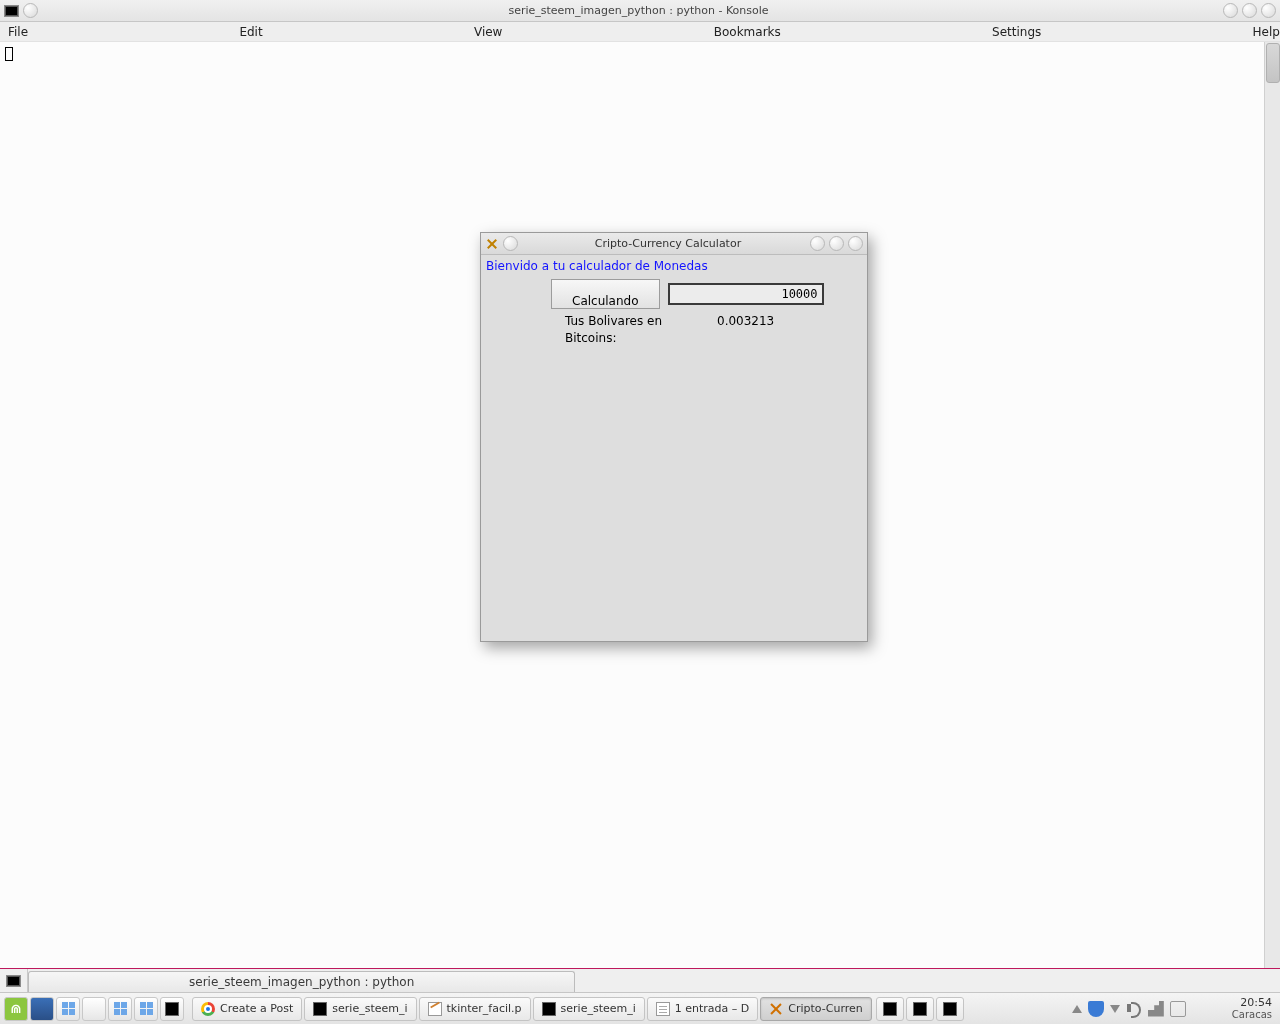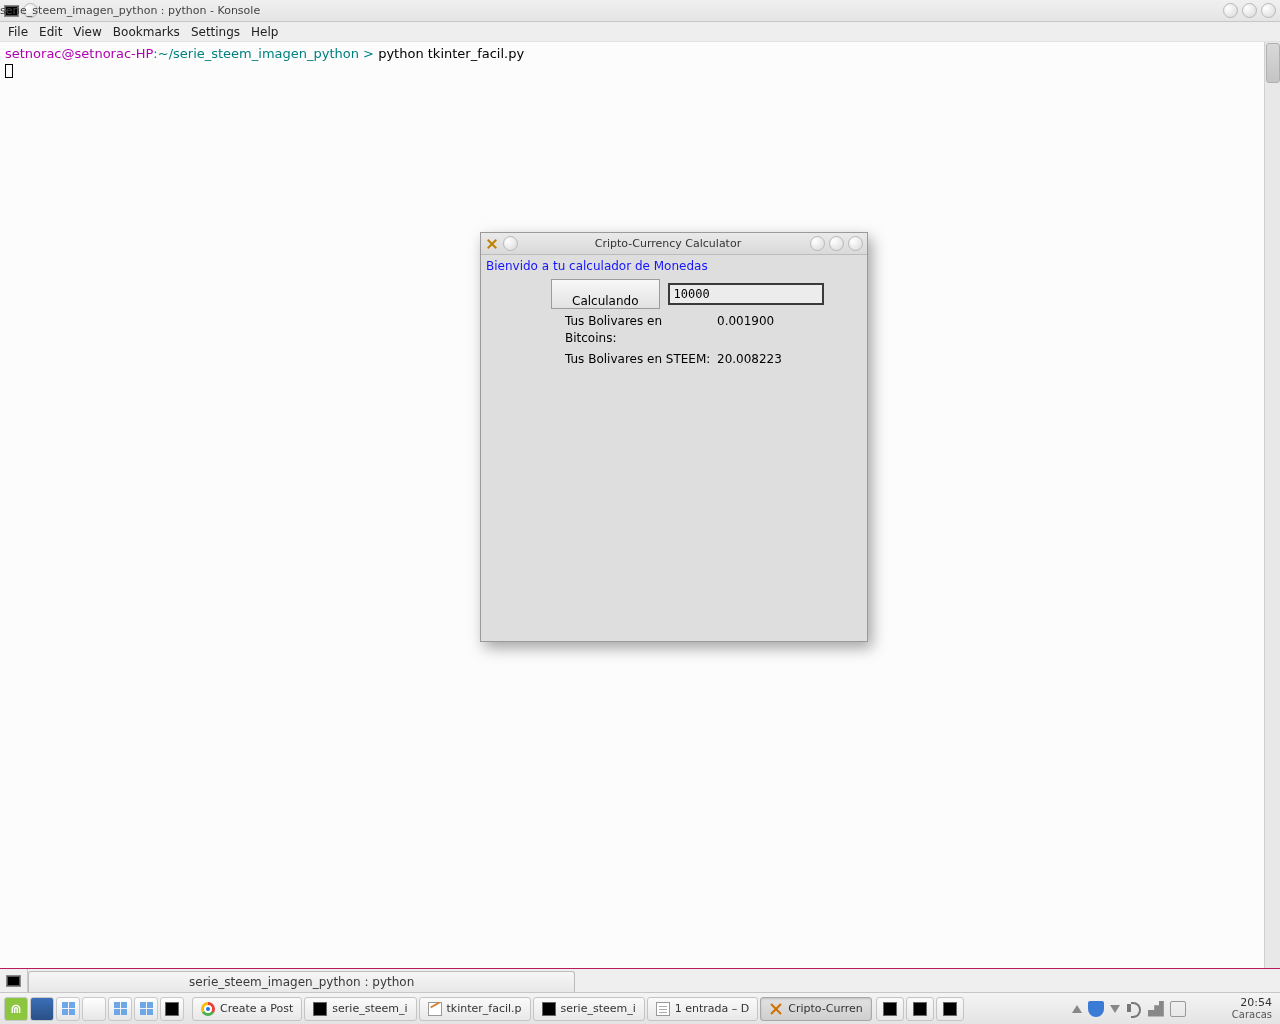--- a/index.html
+++ b/index.html
@@ -1,26 +1,26 @@
 <!DOCTYPE html>
 <html><head>
 <meta charset="utf-8">
 <style>
 * { margin:0; padding:0; box-sizing:border-box; font-family:"DejaVu Sans","Liberation Sans",sans-serif; }
 html,body { width:1280px; height:1024px; background:#f2f2f2; overflow:hidden; }
 
 
 .konsole-titlebar{ height:22px; background:linear-gradient(#f0f0f0,#e4e4e4); border-bottom:1px solid #c6c6c6; display:flex; align-items:center; font-size:11px; color:#444; position:relative; }
 .konsole-titlebar .left-icons{ display:flex; gap:4px; padding-left:4px; align-items:center; }
-.konsole-titlebar .title{ position:absolute; left:0; right:3px; pointer-events:none; }
+.konsole-titlebar .title{ position:absolute; left:0; right:3px; text-align:center; pointer-events:none; }
 .konsole-titlebar .right-icons{ margin-left:auto; display:flex; gap:4px; padding-right:4px; align-items:center; }
 .tb-btn{ width:15px; height:15px; border:1px solid #b8b8b8; border-radius:50%; background:radial-gradient(circle at 30% 30%,#fff,#d8d8d8); display:inline-block; }
 .term-icon{ width:15px; height:12px; background:#000; border:1px solid #888; box-shadow:inset 0 0 0 1px #555; }
 
-.menubar{ height:20px; background:#eee; border-bottom:1px solid #e2e2e2; display:flex; align-items:center; font-size:12px; color:#222; padding-left:8px; gap:11px; }
+.menubar{ height:20px; background:#eee; border-bottom:1px solid #e2e2e2; display:flex; align-items:center; font-size:12px; color:#222; padding-left:8px; gap:11px;justify-content:space-between; }
 .menubar span{ cursor:default; }
 
 .terminal-area{ position:relative; height:calc(1024px - 22px - 20px - 24px - 32px); background:#fcfcfc; font-family:"DejaVu Sans Mono","Liberation Mono",monospace; font-size:13px; line-height:17px; color:#000; padding:3px 5px; }
 .terminal-area .scrollbar{ position:absolute; top:0; right:0; width:16px; height:100%; background:#e8e8e8; border-left:1px solid #d0d0d0; }
 .terminal-area .scrollbar .thumb{ width:14px; height:40px; margin:1px; background:linear-gradient(#d8d8d8,#c4c4c4); border:1px solid #b0b0b0; border-radius:3px; }
 .prompt-user{ color:#b000b0; }
 .prompt-path{ color:#008080; }
 .prompt-gt{ color:#008080; }
 .termline{ white-space:pre; }
 .block-cursor{ display:inline-block; width:8px; height:14px; border:1px solid #000; vertical-align:text-bottom; }
@@ -31,21 +31,21 @@
 .tk-titlebar .l{ display:flex; gap:4px; align-items:center; }
 .tk-titlebar .title{ position:absolute; left:0; right:12px; text-align:center; pointer-events:none; }
 .tk-titlebar .r{ margin-left:auto; display:flex; gap:4px; align-items:center; }
 .x-icon{ width:14px; height:14px; display:inline-block; position:relative; }
 .x-icon::before,.x-icon::after{ content:""; position:absolute; left:1px; top:6px; width:12px; height:2px; background:#c08000; }
 .x-icon::before{ transform:rotate(45deg);} .x-icon::after{ transform:rotate(-45deg);}
 .tk-body{ padding:3px 4px; font-size:12px; color:#000; }
 .welcome{ color:#1414ff; font-size:12px; margin-bottom:4px; padding-left:1px; }
 .row-controls{ display:flex; gap:8px; align-items:center; padding-left:66px; margin-top:2px; }
 .tk-button{ height:22px; padding:14px 20px; background:linear-gradient(#f7f7f7,#e2e2e2); border:1px solid #9c9c9c; font-size:12px; cursor:pointer; }
-.tk-entry{ height:22px; width:156px; border:2px solid #3a3a3a; background:#ececec; font-family:"DejaVu Sans Mono",monospace; font-size:12px; padding:0 4px; text-align:left; }
+.tk-entry{ height:22px; width:156px; border:2px solid #3a3a3a; background:#ececec; font-family:"DejaVu Sans Mono",monospace; font-size:12px; padding:0 4px; text-align:right; }
 .result-row{ display:flex; padding-left:80px; margin-top:4px; font-size:12px; }
 .result-row .lbl{ width:146px; }
 .result-row .val{ padding-left:6px; }
 
 
 .konsole-tabstrip{ height:24px; background:#efefef; border-top:1px solid #be185d; display:flex; align-items:stretch; font-size:12px; }
 .konsole-tabstrip .newtab{ width:28px; display:flex; align-items:center; justify-content:center; border-right:1px solid #c9c9c9; }
 .konsole-tab{ display:flex; align-items:center; justify-content:center; padding:0 160px 0 160px; background:linear-gradient(#f6f6f6,#e8e8e8); border:1px solid #bcbcbc; border-bottom:none; border-top-left-radius:3px; border-top-right-radius:3px; color:#3a3a3a; margin-top:2px; }
 
 
@@ -101,21 +101,20 @@
 <div class="menubar">
   <span>File</span>
   <span>Edit</span>
   <span>View</span>
   <span>Bookmarks</span>
   <span>Settings</span>
   <span>Help</span>
 </div>
 
 <div class="terminal-area">
-  <div class="termline"><span class="prompt-user">setnorac@setnorac-HP</span><span class="prompt-path">:</span><span class="prompt-path">~/serie_steem_imagen_python</span><span class="prompt-gt"> &gt; </span><span>python tkinter_facil.py</span></div>
   <div class="termline"><span class="block-cursor"></span></div>
 
   <div class="tk-window">
     <div class="tk-titlebar">
       <div class="l">
         <span class="x-icon"></span>
         <span class="tb-btn"></span>
       </div>
       <div class="title">Cripto-Currency Calculator</div>
       <div class="r">
@@ -125,25 +124,21 @@
       </div>
     </div>
     <div class="tk-body">
       <div class="welcome">Bienvido a tu calculador de Monedas</div>
       <div class="row-controls">
         <button class="tk-button">Calculando</button>
         <input class="tk-entry" value="10000" style="">
       </div>
       <div class="result-row">
         <span class="lbl">Tus Bolivares en Bitcoins:</span>
-        <span class="val">0.001900</span>
-      </div>
-      <div class="result-row">
-        <span class="lbl">Tus Bolivares en STEEM:</span>
-        <span class="val">20.008223</span>
+        <span class="val">0.003213</span>
       </div>
     </div>
   </div>
 
   <div class="scrollbar">
       <div class="thumb"></div>
     </div>
 </div>
 
 <div class="konsole-tabstrip">

